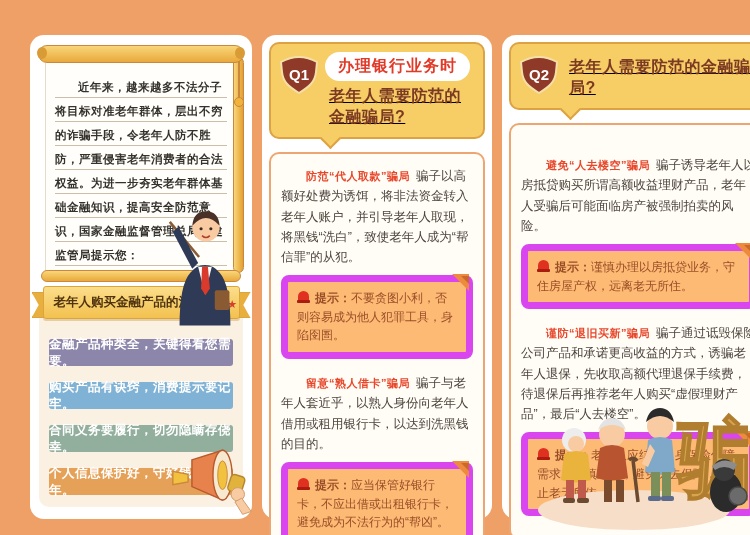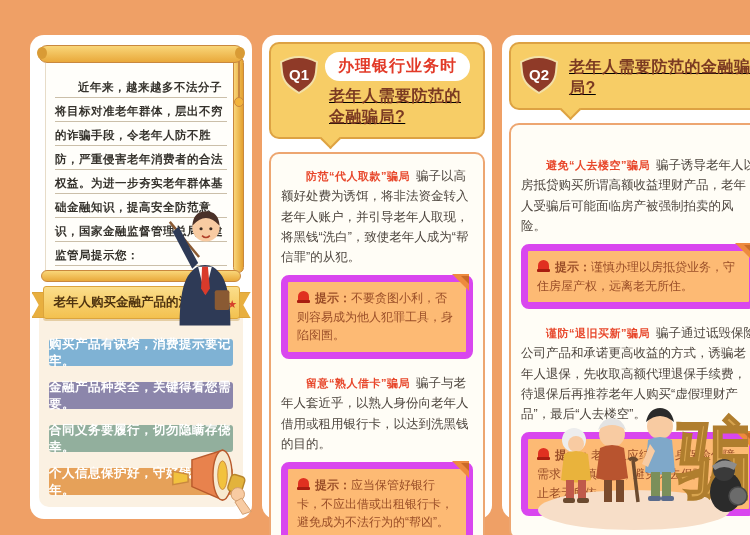--- a/index.html
+++ b/index.html
@@ -90,22 +90,22 @@
       </svg>
     </div>
 
     <div class="tips-panel">
       <div class="banner-wrap">
         <span class="star star-l">★</span>
         <div class="banner">老年人购买金融产品的消费提示</div>
         <span class="star star-r">★</span>
       </div>
       <div class="bars">
+        <div class="bar" style="background-color: rgb(140, 134, 171);">金融产品种类全，关键得看您需要。</div>
         <div class="bar" style="background-color: rgb(127, 178, 212);">购买产品有诀窍，消费提示要记牢。</div>
-        <div class="bar" style="background-color: rgb(140, 134, 171);">金融产品种类全，关键得看您需要。</div>
         <div class="bar" style="background-color: rgb(146, 175, 157);">合同义务要履行，切勿隐瞒存侥幸。</div>
         <div class="bar" style="background-color: rgb(230, 161, 89);">个人信息保护好，守好钱袋享晚年。</div>
       </div>
       <svg class="megaphone" viewBox="0 0 90 72">
         <path d="M4 28 l16 3 0 8 -16 3 z" fill="#F2C23E" stroke="#C9883E" stroke-width="1.5"></path>
         <path d="M24 16 L56 6 L56 58 L24 44 z" fill="#E8824D" stroke="#B85A2C" stroke-width="1.5"></path>
         <ellipse cx="56" cy="32" rx="10" ry="26" fill="#F7E9CF" stroke="#B85A2C" stroke-width="1.5"></ellipse>
         <ellipse cx="56" cy="32" rx="5" ry="15" fill="#F2C23E" stroke="#C9883E" stroke-width="1"></ellipse>
         <rect x="63" y="32" width="15" height="18" rx="4" fill="#E2B33C" stroke="#B8862C" stroke-width="1.5" transform="rotate(18 70 41)"></rect>
         <circle cx="72" cy="52" r="7" fill="#F8CBA2" stroke="#D09A6A" stroke-width="1"></circle>

